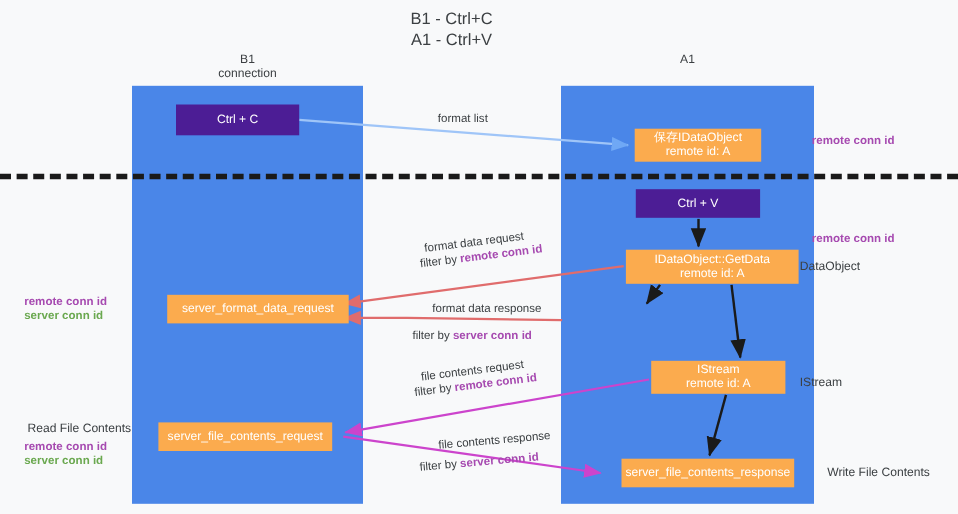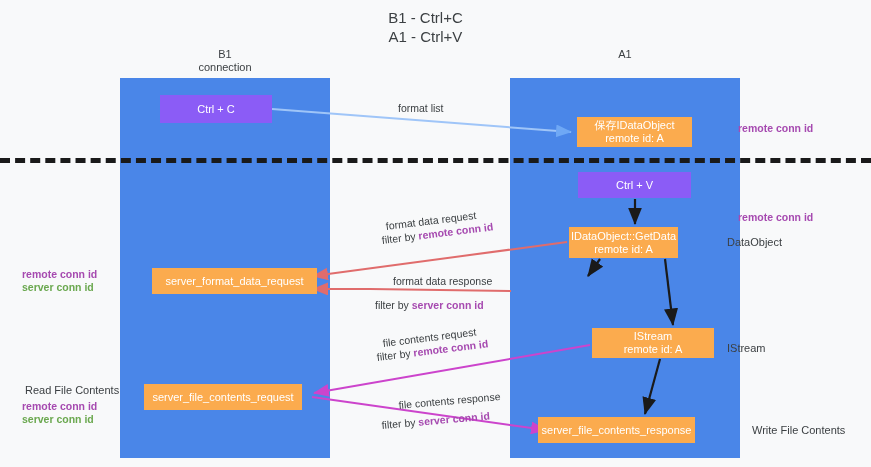--- a/index.html
+++ b/index.html
@@ -26,21 +26,21 @@
     text-align:center;
     font-size:11px;
     color:#3c4043;
     line-height:13px;
     width:210px;
   }
   #hdr-b1{left:120px;top:48px;}
   #hdr-a1{left:510px;top:48px;width:230px;}
 
   #title{
-    position:absolute;left:15px;top:8px;width:821px;
+    position:absolute;left:0;top:8px;width:821px;
     text-align:center;
     font-size:15px;color:#3c4043;line-height:19px;
   }
 
   
   #divider{
     position:absolute;left:0px;top:158px;width:871px;height:0;
     border-top:5px dashed #1a1a1a;
   }
 
@@ -48,32 +48,32 @@
   .node{
     position:absolute;
     display:flex;align-items:center;justify-content:center;
     text-align:center;
     color:#ffffff;
     font-size:11px;
     line-height:13px;
     box-sizing:border-box;
     padding:3px 6px;
   }
-  .node.green{background:#8b5cf6;}
+  .node.green{background:#4c1d95;}
   .node.orange{background:#fbab4e;}
 
   #n-ctrlc{left:160px;top:95px;width:112px;height:28px;}
   #n-save-ido{left:577px;top:117px;width:115px;height:30px;}
   #n-ctrlv{left:578px;top:172px;width:113px;height:26px;}
-  #n-getdata{left:569px;top:227px;width:109px;height:31px;}
+  #n-getdata{left:569px;top:227px;width:157px;height:31px;}
   #n-sfdreq{left:152px;top:268px;width:165px;height:26px;}
   #n-sfdresp{left:514px;top:278px;width:158px;height:26px;}
   #n-istream{left:592px;top:328px;width:122px;height:30px;}
   #n-sfcreq{left:144px;top:384px;width:158px;height:26px;}
-  #n-sfcresp{left:538px;top:417px;width:157px;height:26px;}
+  #n-sfcresp{left:565px;top:417px;width:157px;height:26px;}
 
   
   .side-note{
     position:absolute;
     font-size:10.5px;
     line-height:13px;
     font-weight:bold;
   }
   .purple{color:#a64ab0;}
   .green-t{color:#6aa84f;}

